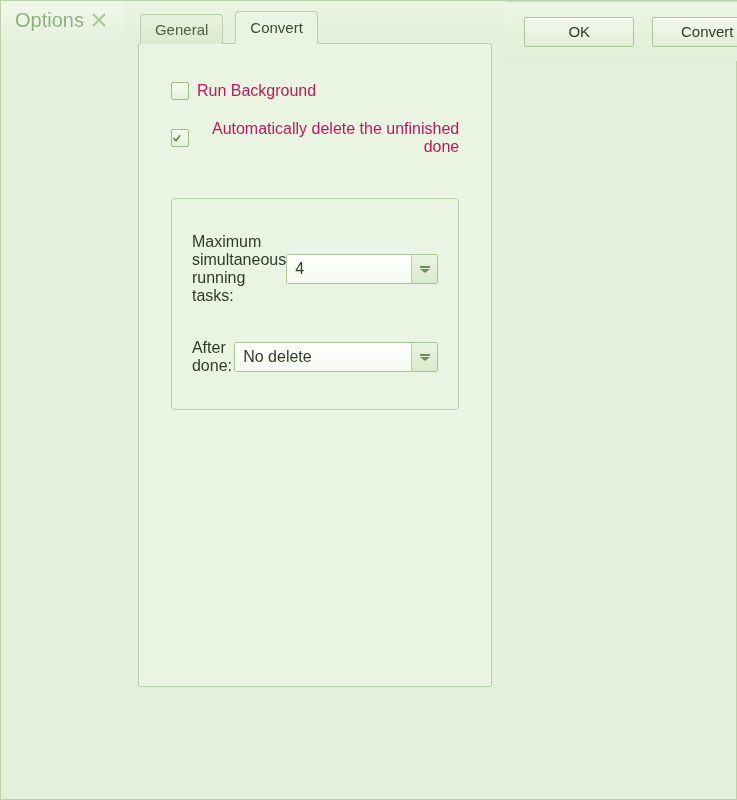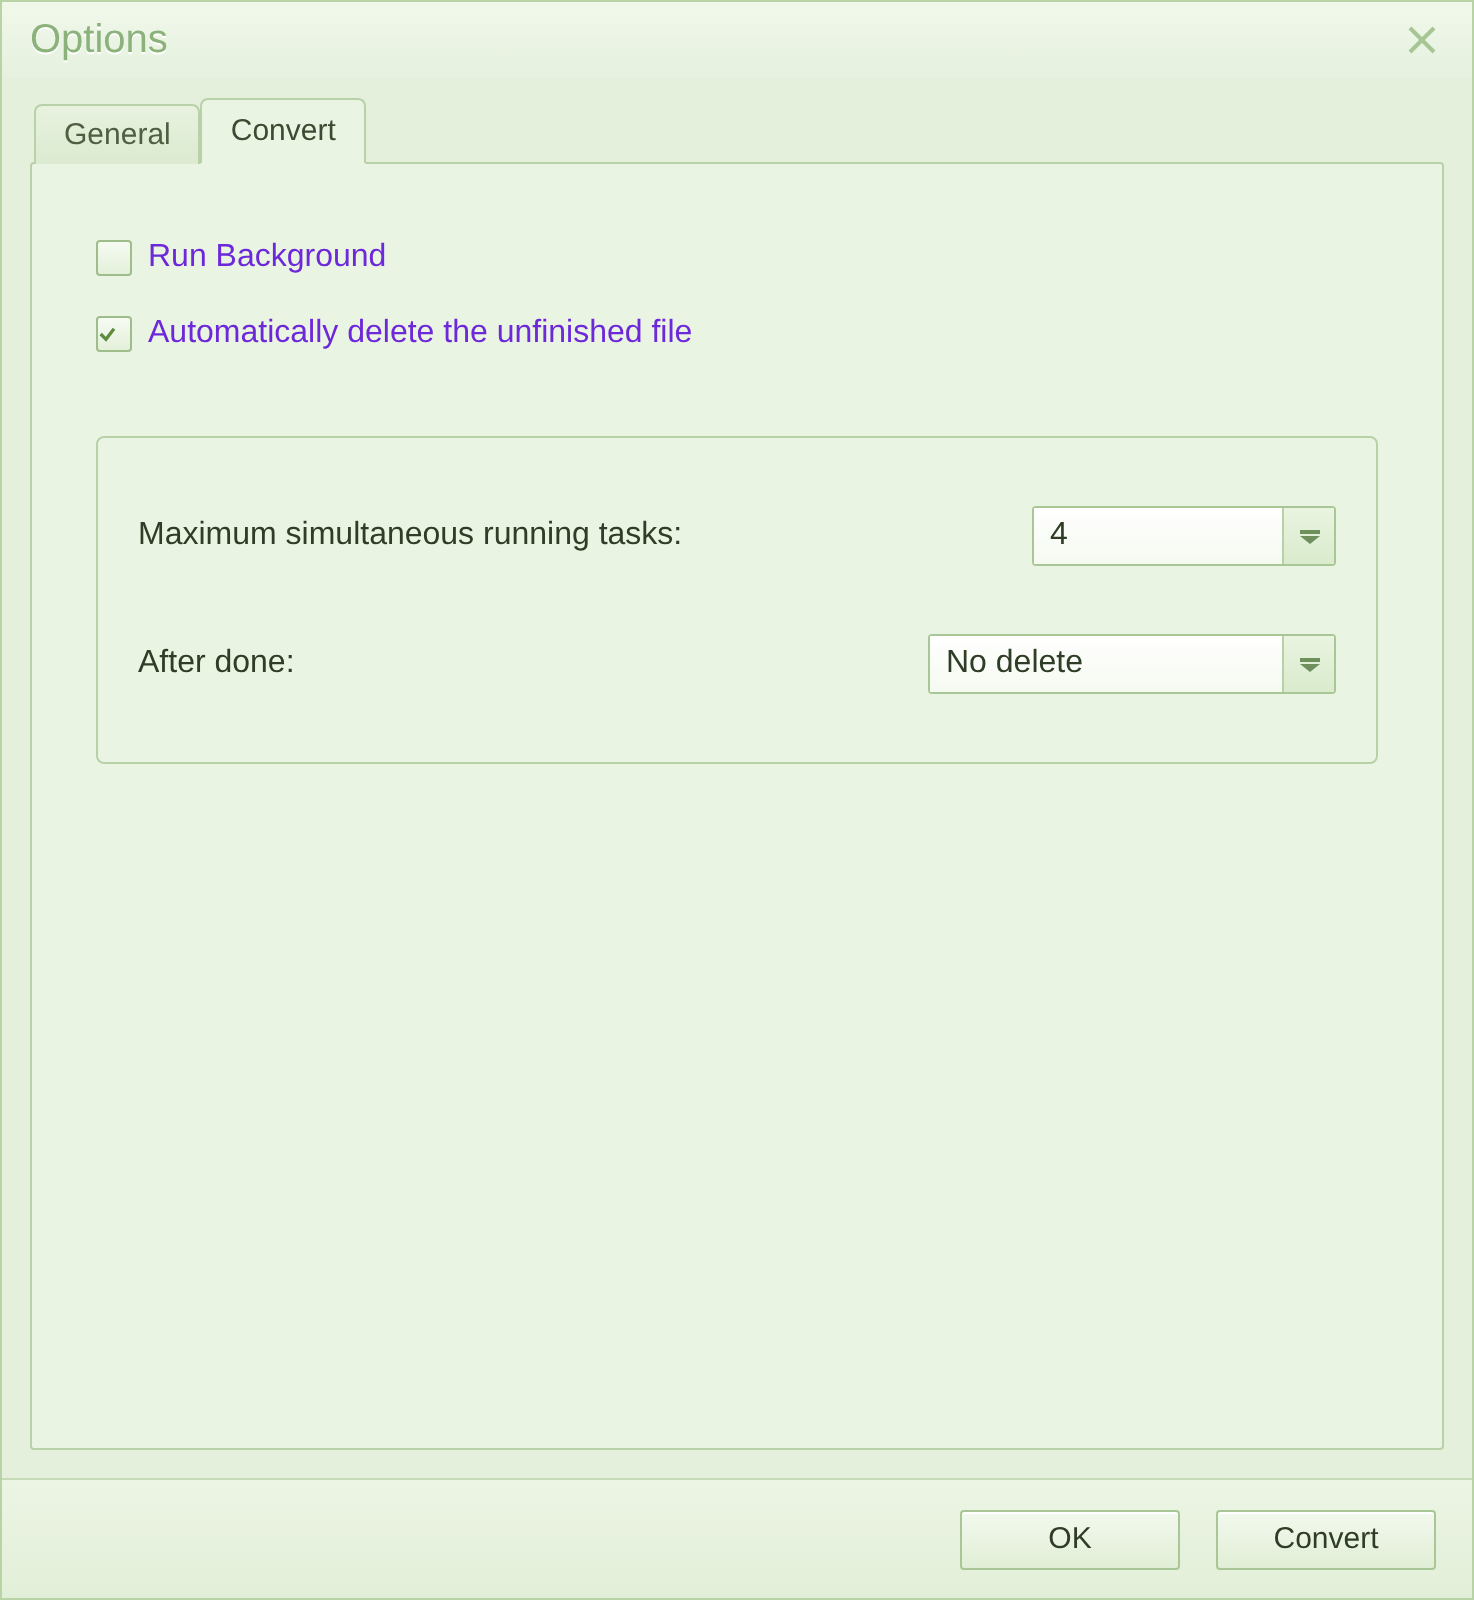--- a/index.html
+++ b/index.html
@@ -10,21 +10,21 @@
     font-size: 15px;
     background: #e4f0dc;
     color: #3b4a31;
     overflow: hidden;
   }
   .window {
     width: 737px; height: 800px;
     background: linear-gradient(#eaf4e2, #e4f0dc 40px, #e4f0dc);
     border: 1px solid #b8d4a6;
     position: relative;
-    display: flex; flex-direction: column;
+    display: flex; flex-direction: row;
   }
   .titlebar {
     height: 38px;
     display: flex; align-items: center;
     padding: 0 10px 0 14px;
     background: linear-gradient(#f0f8ea, #e6f1df);
   }
   .titlebar-text {
     flex: 1;
     color: #8bb27a;
@@ -54,21 +54,21 @@
     z-index: 2;
     padding-left: 2px;
   }
   .tab {
     padding: 6px 14px 6px 14px;
     border: 1px solid #b9d1a9;
     border-bottom: none;
     border-top-left-radius: 4px;
     border-top-right-radius: 4px;
     background: linear-gradient(#f1f8eb, #e2efd8);
-    margin-right: 0px;
+    margin-right: 12px;
     color: #3b4a31;
     font-size: 15px;
     cursor: pointer;
     position: relative;
     top: 1px;
   }
   .tab.inactive {
     background: linear-gradient(#e8f2df, #dbead0);
     color: #4e6042;
   }
@@ -88,21 +88,22 @@
     position: relative;
     z-index: 1;
     height: 644px;
     padding: 38px 32px 20px 32px;
   }
 
   .check-row {
     display: flex; align-items: center;
     margin-bottom: 20px;
     font-size: 16px;
-    color: #6d28d9;
+    color: #be185d;
+    text-align: right;
   }
   .cb {
     width: 18px; height: 18px;
     border: 1px solid #9ebd8a;
     background: linear-gradient(#f6fbf2, #e3f0da);
     margin-right: 8px;
     display: inline-flex; align-items: center; justify-content: center;
     cursor: pointer;
     border-radius: 2px;
   }
@@ -210,21 +211,21 @@
         </span>
         <span>Run Background</span>
       </div>
 
       <div class="check-row">
         <span class="cb checked">
           <svg width="14" height="14" viewBox="0 0 14 14">
             <polyline points="2,7 6,11 12,3" fill="none" stroke="#5c8a3f" stroke-width="2.4"></polyline>
           </svg>
         </span>
-        <span>Automatically delete the unfinished file</span>
+        <span>Automatically delete the unfinished done</span>
       </div>
 
       <div class="inner-group">
 
         <div class="form-row">
           <div class="form-label">Maximum simultaneous running tasks:</div>
           <div class="combo small">
             <div class="combo-value">4</div>
             <div class="combo-btn">
               <svg width="12" height="10" viewBox="0 0 12 10">

